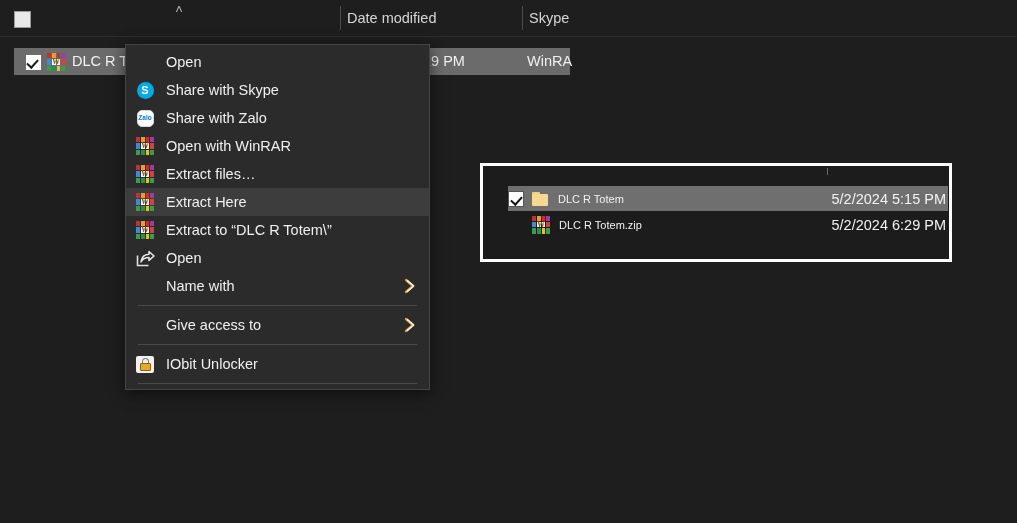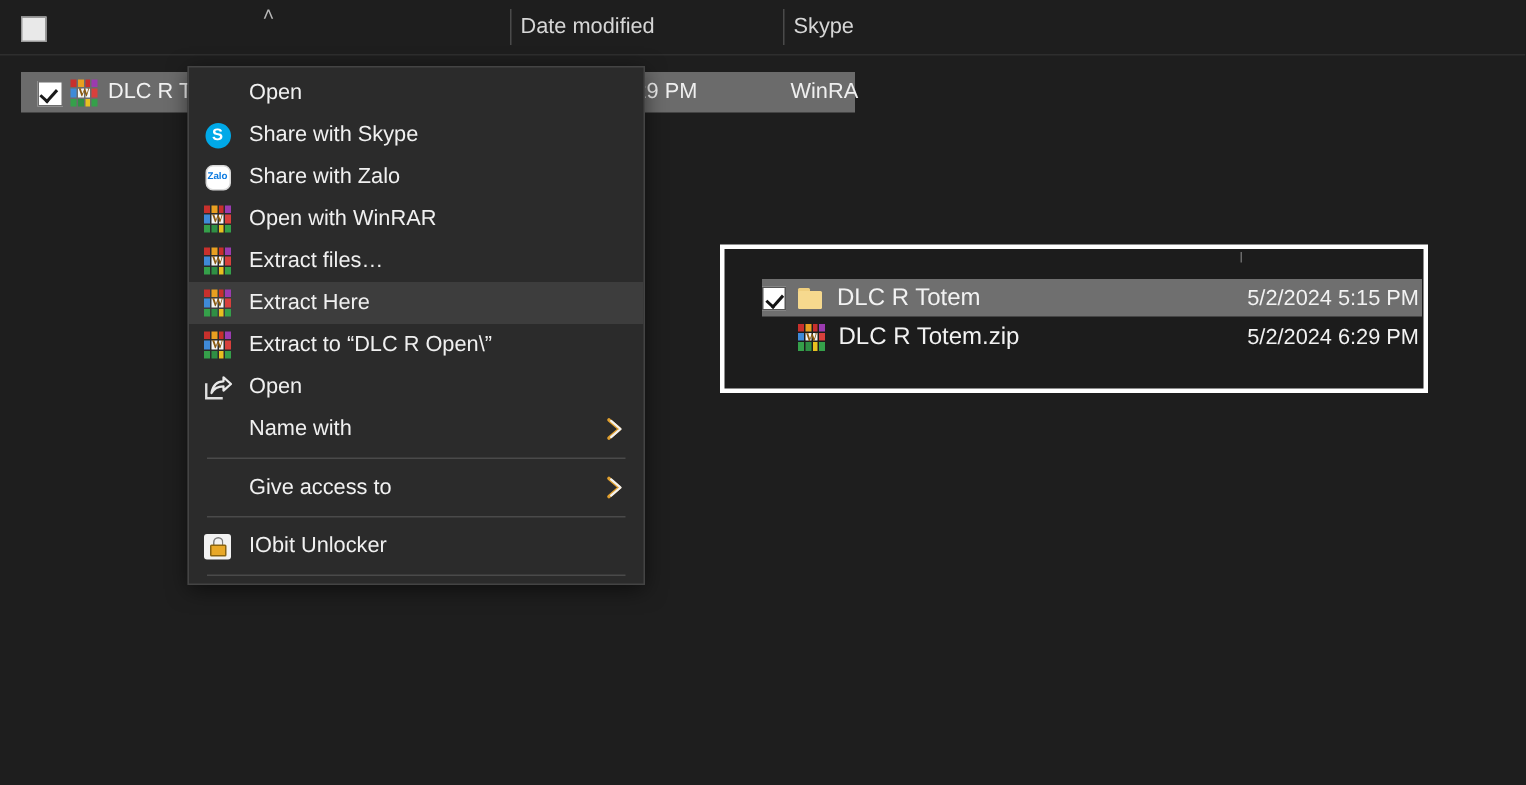--- a/index.html
+++ b/index.html
@@ -317,21 +317,21 @@
   .inset-row .ir-spacer {
     width: 24px;
     flex: 0 0 24px;
   }
   .inset-row .ir-icon {
     margin-right: 9px;
     display: flex;
     align-items: center;
   }
   .inset-row .ir-name {
-    font-size: 16px;
+    font-size: 11px;
     color: #f2f2f2;
     white-space: nowrap;
   }
   .inset-row .ir-date {
     margin-left: auto;
     font-size: 14.5px;
     color: #f2f2f2;
     white-space: nowrap;
     padding-right: 2px;
   }
@@ -474,21 +474,21 @@
           <i></i>
           <i></i>
           <i></i>
           <i></i>
           <i></i>
           <i></i>
           <i></i>
           <b>W</b>
         </span>
     </span>
-    <span class="mi-label">Extract to “DLC R Open\”</span>
+    <span class="mi-label">Extract to “DLC R Totem\”</span>
   </div>
 
   <div class="menu-item">
     <span class="mi-icon">
       <svg width="19" height="17" viewBox="0 0 19 17">
         <path d="M1.5 5.5 L1.5 15.5 L12.5 15.5" fill="none" stroke="#e0e0e0" stroke-width="1.6"></path>
         <path d="M5 12 C6 6 9.5 4.2 13 4.2 L13 1.5 L18 6 L13 10.4 L13 7.6 C9.5 7.6 6.6 9 5 12 Z" fill="none" stroke="#e8e8e8" stroke-width="1.5" stroke-linejoin="round"></path>
       </svg>
     </span>
     <span class="mi-label">Open</span>

